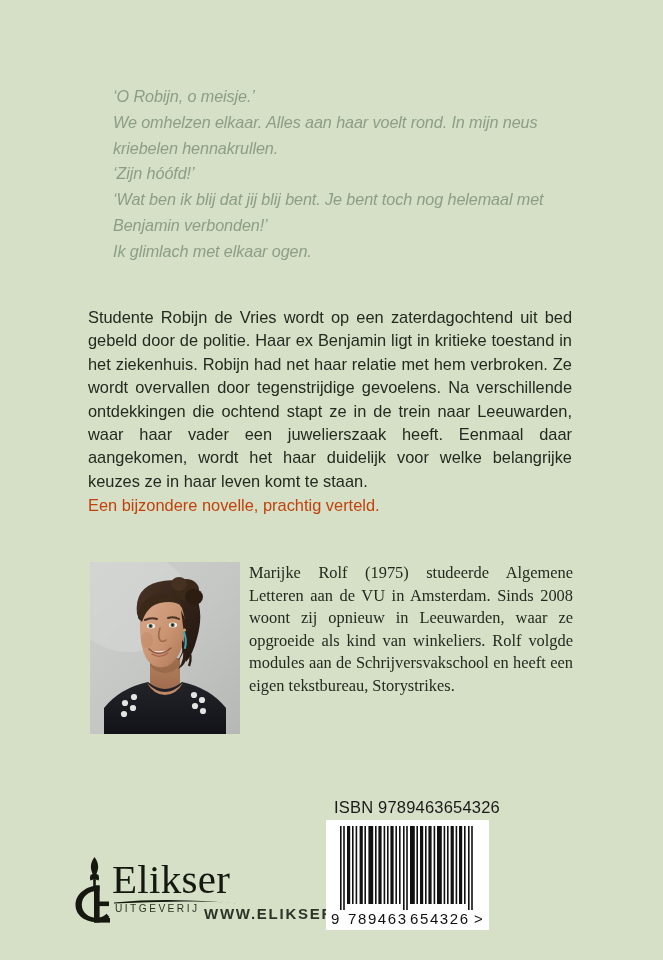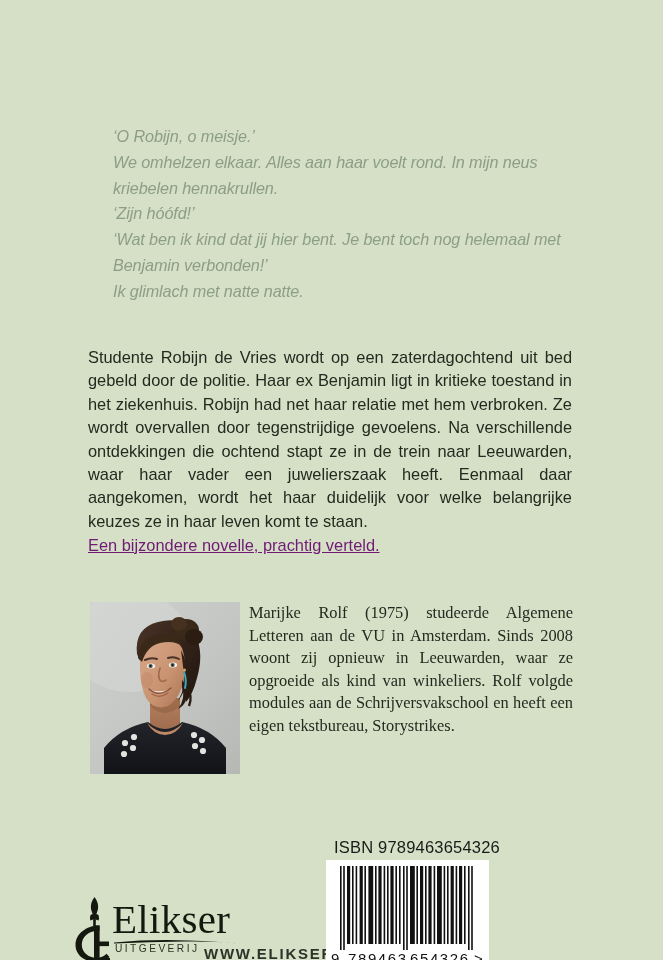--- a/index.html
+++ b/index.html
@@ -12,21 +12,20 @@
     background: #d5e0c6;
     font-family: "Liberation Sans", sans-serif;
     overflow: hidden;
     position: relative;
   }
 
   .cover {
     position: absolute;
     inset: 0;
     background: #d5e0c6;
-    margin-top: 40px;
   }
 
   
   .quote-block {
     position: absolute;
     left: 113px;
     top: 84px;
     width: 460px;
     color: #8d9e87;
     font-style: italic;
@@ -57,24 +56,23 @@
   .blurb p:last-child {
     text-align-last: left;
   }
 
   
   .tagline {
     position: absolute;
     left: 88px;
     top: 494px;
     width: 484px;
-    color: #701a75;
+    color: #c2410c;
     font-size: 16.4px;
     line-height: 22px;
-    text-decoration: underline;
   }
 
   
   .author-photo {
     position: absolute;
     left: 90px;
     top: 562px;
     width: 150px;
     height: 172px;
     overflow: hidden;
@@ -190,22 +188,22 @@
 </style>
 </head>
 <body>
 
 <div class="cover">
 
   <div class="quote-block">
     <span class="quote-line">‘O Robijn, o meisje.’</span>
     <span class="quote-line">We omhelzen elkaar. Alles aan haar voelt rond. In mijn neus kriebelen hennakrullen.</span>
     <span class="quote-line">‘Zijn hóófd!’</span>
-    <span class="quote-line">‘Wat ben ik kind dat jij hier bent. Je bent toch nog helemaal met Benjamin verbonden!’</span>
-    <span class="quote-line">Ik glimlach met natte natte.</span>
+    <span class="quote-line">‘Wat ben ik blij dat jij blij bent. Je bent toch nog helemaal met Benjamin verbonden!’</span>
+    <span class="quote-line">Ik glimlach met elkaar ogen.</span>
   </div>
 
   <div class="blurb">
     <p>Studente Robijn de Vries wordt op een zaterdagochtend uit bed gebeld door de politie. Haar ex Benjamin ligt in kritieke toestand in het ziekenhuis. Robijn had net haar relatie met hem verbroken. Ze wordt overvallen door tegenstrijdige gevoelens. Na verschillende ontdekkingen die ochtend stapt ze in de trein naar Leeuwarden, waar haar vader een juwelierszaak heeft. Eenmaal daar aangekomen, wordt het haar duidelijk voor welke belangrijke keuzes ze in haar leven komt te staan.</p>
   </div>
 
   <div class="tagline">Een bijzondere novelle, prachtig verteld.</div>
 
   <div class="author-photo">
     <svg viewBox="0 0 150 172" xmlns="http://www.w3.org/2000/svg" aria-hidden="true">

